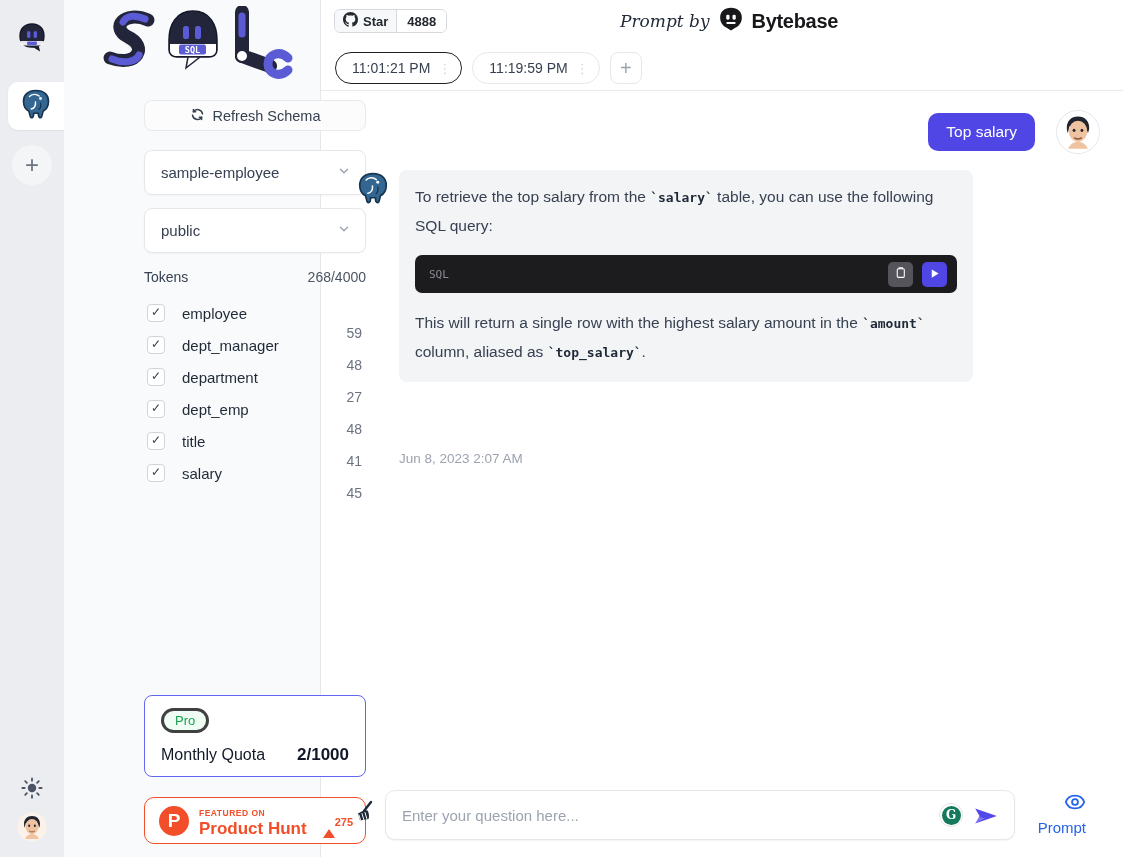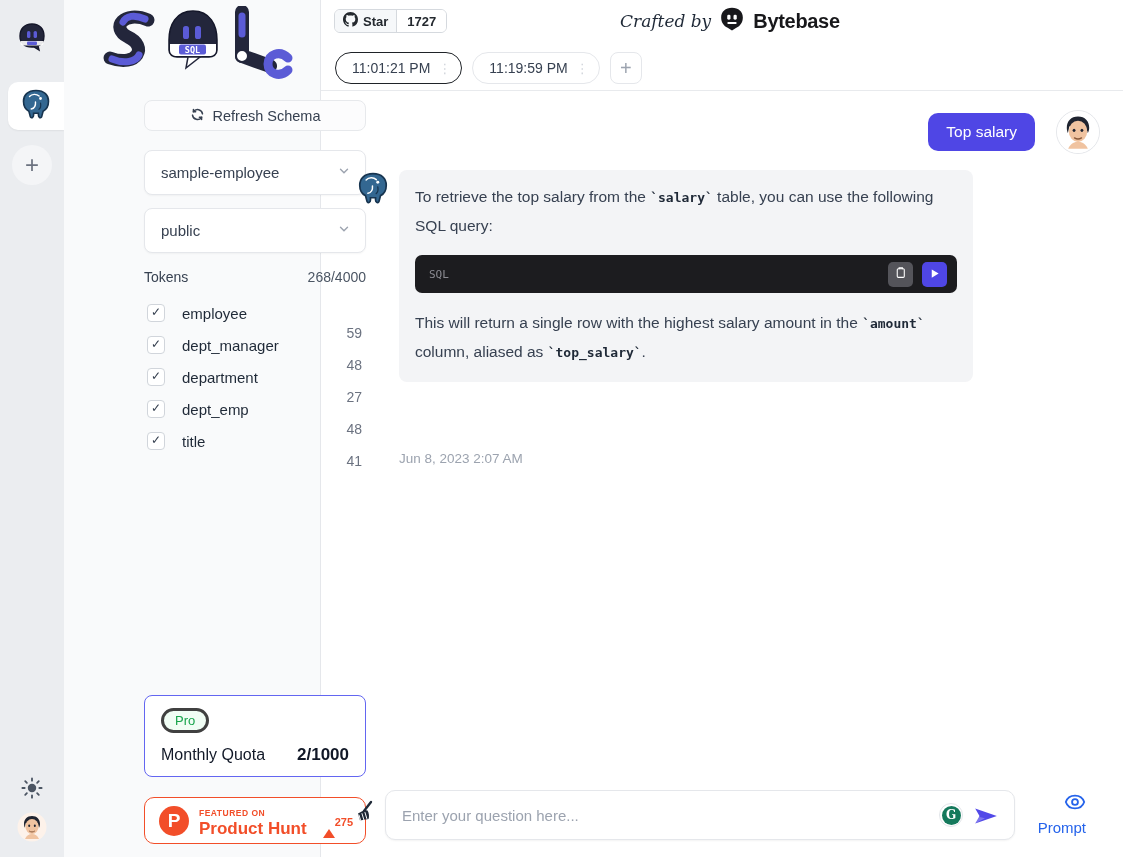--- a/index.html
+++ b/index.html
@@ -222,20 +222,25 @@
   <div class="abs tbl-row" style="top:393px;">
     <span class="cbx"></span>
     <span class="tbl-name">dept_emp</span>
     <span class="tbl-count">48</span>
   </div>
   <div class="abs tbl-row" style="top:425px;">
     <span class="cbx"></span>
     <span class="tbl-name">title</span>
     <span class="tbl-count">41</span>
   </div>
+  <div class="abs tbl-row" style="top:457px;">
+    <span class="cbx"></span>
+    <span class="tbl-name">salary</span>
+    <span class="tbl-count">45</span>
+  </div>
 
   <div class="abs pro-card">
     <span class="pro-pill">Pro</span>
     <div class="quota-row">
       <span class="quota-label">Monthly Quota</span>
       <span class="quota-value">2/1000</span>
     </div>
   </div>
 
   <div class="abs ph-card">
@@ -253,25 +258,25 @@
 
 <a class="abs star-badge">
   <span class="star-left">
     <span>
       <svg width="15" height="15" viewBox="0 0 16 16" fill="#24292f">
           <path d="M8 0C3.58 0 0 3.58 0 8c0 3.54 2.29 6.53 5.47 7.59.4.07.55-.17.55-.38 0-.19-.01-.82-.01-1.49-2.01.37-2.53-.49-2.69-.94-.09-.23-.48-.94-.82-1.13-.28-.15-.68-.52-.01-.53.63-.01 1.08.58 1.23.82.72 1.21 1.87.87 2.33.66.07-.52.28-.87.51-1.07-1.78-.2-3.64-.89-3.64-3.95 0-.87.31-1.59.82-2.15-.08-.2-.36-1.02.08-2.12 0 0 .67-.21 2.2.82.64-.18 1.32-.27 2-.27s1.36.09 2 .27c1.53-1.04 2.2-.82 2.2-.82.44 1.1.16 1.92.08 2.12.51.56.82 1.27.82 2.15 0 3.07-1.87 3.75-3.65 3.95.29.25.54.73.54 1.48 0 1.07-.01 1.93-.01 2.2 0 .21.15.46.55.38A8.01 8.01 0 0016 8c0-4.42-3.58-8-8-8z"></path>
         </svg>
     </span>
     <span>Star</span>
   </span>
-  <span class="star-right">1727</span>
+  <span class="star-right">4888</span>
 </a>
 
 <div class="abs crafted">
-  <span class="crafted-by">Crafted by</span>
+  <span class="crafted-by">Prompt by</span>
   <span>
     <svg width="26" height="26" viewBox="0 0 24 24">
       <path d="M12 1.5c6 0 10 3.5 10 9 0 4.5-2.5 7.8-6 9.6l-4 2.4-4-2.4c-3.5-1.8-6-5.1-6-9.6 0-5.5 4-9 10-9z" fill="#18181b"></path>
       <rect x="7.6" y="8" width="3" height="4.6" rx="1.3" fill="#fff"></rect>
       <rect x="13.4" y="8" width="3" height="4.6" rx="1.3" fill="#fff"></rect>
       <path d="M8.6 15.6h6.8" stroke="#fff" stroke-width="1.8" stroke-linecap="round"></path>
     </svg>
   </span>
   <span class="brand-name">Bytebase</span>
 </div>

